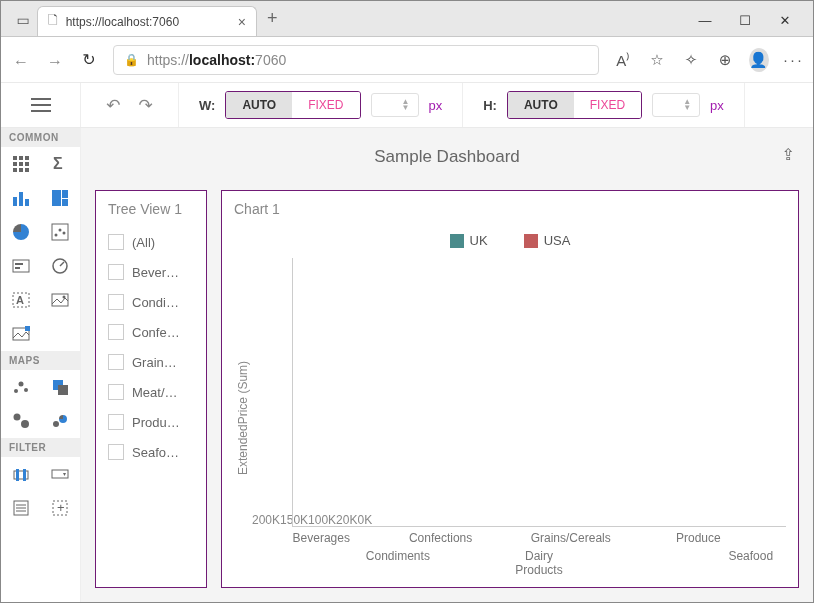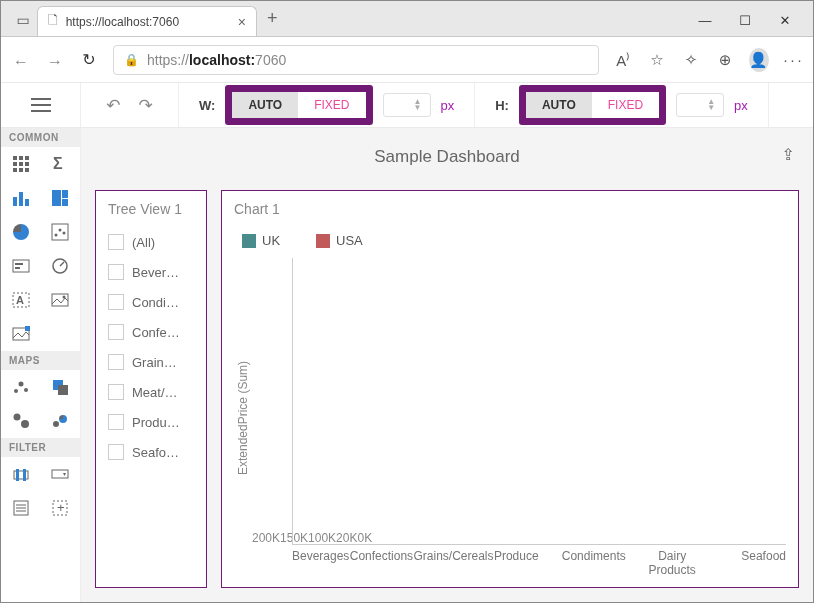--- a/index.html
+++ b/index.html
@@ -31,21 +31,21 @@
 .more { font-size: 16px; color: #333; letter-spacing: 2px; }
 
 
 .toolbar { height: 45px; display: flex; align-items: center; border-bottom: 1px solid #eaeaea; }
 .hamburger { width: 80px; display: flex; align-items: center; justify-content: center; border-right: 1px solid #eee; height: 100%; }
 .hamburger-lines { width: 20px; height: 14px; display: flex; flex-direction: column; justify-content: space-between; }
 .hamburger-lines span { height: 2px; background: #666; }
 .undo-redo { width: 98px; display: flex; align-items: center; justify-content: center; gap: 18px; border-right: 1px solid #eee; height: 100%; font-size: 17px; color: #888; }
 .dim-group { display: flex; align-items: center; padding: 0 20px; gap: 10px; border-right: 1px solid #eee; height: 100%; }
 .dim-label { font-weight: 700; font-size: 13px; color: #444; }
-.segbtn { display: flex; border: 7px solid #701a75; border-radius: 3px; overflow: hidden; }
+.segbtn { display: flex; border: 1px solid #701a75; border-radius: 3px; overflow: hidden; }
 .segbtn button { border: none; background: #fff; padding: 6px 16px; font-size: 12px; color: #ec4899; cursor: pointer; }
 .segbtn button.active { background: #e2e2e2; font-weight: 700; color: #333; }
 .numbox { border: 1px solid #e0e0e0; border-radius: 3px; padding: 5px 8px; width: 48px; display: flex; justify-content: flex-end; }
 .steppers { display: flex; flex-direction: column; line-height: 6px; font-size: 8px; color: #aaa; }
 .px-label { font-size: 13px; color: #a21caf; }
 
 
 .main { display: flex; height: calc(603px - 36px - 46px - 45px - 2px); }
 .sidebar { width: 80px; background: #fff; border-right: 1px solid #eee; }
 .side-section-head { background: #eee; font-size: 10px; font-weight: 700; color: #888; padding: 4px 8px; letter-spacing: 0.5px; }
@@ -57,32 +57,32 @@
 .dash-head { display: flex; align-items: center; justify-content: center; position: relative; height: 30px; color: #666; font-size: 17px; }
 .export-ic { position: absolute; right: 4px; top: 3px; font-size: 16px; color: #666; }
 .panels { display: flex; gap: 14px; margin-top: 18px; height: calc(100% - 48px); }
 .panel { background: #fff; border: 1px solid #701a75; padding: 10px 12px; }
 .panel-title { color: #888; font-size: 14px; margin-bottom: 10px; }
 .tree-panel { width: 112px; }
 .tree-item { display: flex; align-items: center; gap: 8px; padding: 7px 0; }
 .checkbox { width: 16px; height: 16px; border: 1px solid #ccc; flex-shrink: 0; }
 .tree-label { color: #666; white-space: nowrap; overflow: hidden; text-overflow: ellipsis; font-size: 13px; }
 .chart-panel { flex: 1; position: relative; display: flex; flex-direction: column; }
-.legend { display: flex; justify-content: flex-start; gap: 36px; padding: 6px 8px 10px; }
+.legend { display: flex; justify-content: center; gap: 36px; padding: 6px 8px 10px; }
 .legend-item { display: flex; align-items: center; gap: 6px; font-size: 13px; color: #555; }
 .swatch { width: 14px; height: 14px; }
 .chart-body { flex: 1; display: flex; }
 .yaxis-label { writing-mode: vertical-rl; transform: rotate(180deg); font-size: 12px; color: #888; text-align: center; padding: 0 2px; }
 .plot-wrap { flex: 1; display: flex; flex-direction: column; }
 .plot { flex: 1; display: flex; }
 .yticks { width: 40px; display: flex; flex-direction: row; justify-content: space-between; align-items: flex-end; padding-right: 6px; font-size: 12px; color: #888; }
 .bars-area { flex: 1; border-left: 1px solid #ccc; border-bottom: 1px solid #ccc; display: flex; align-items: flex-end; padding: 0 6px; }
 .bargroup { flex: 1; display: flex; align-items: flex-end; justify-content: center; gap: 2px; }
 .bar { width: 18px; }
-.xlabels { display: flex; padding-left: 40px; }
+.xlabels { display: flex; padding-left: 40px; flex-direction: column; }
 .xlabel-row { display: flex; width: 100%; }
 .xlabel-row div { flex: 1; text-align: center; font-size: 12px; color: #777; padding-top: 4px; }
 .xlabel-row.row2 div { flex: 1; }
 
 .c-uk { fill: #4a8b8b; background: #4a8b8b; }
 .c-usa { fill: #c15b5b; background: #c15b5b; }
 .accent { fill: #3282d4; }
 .gray { fill: #666; }
 </style>
 </head>

